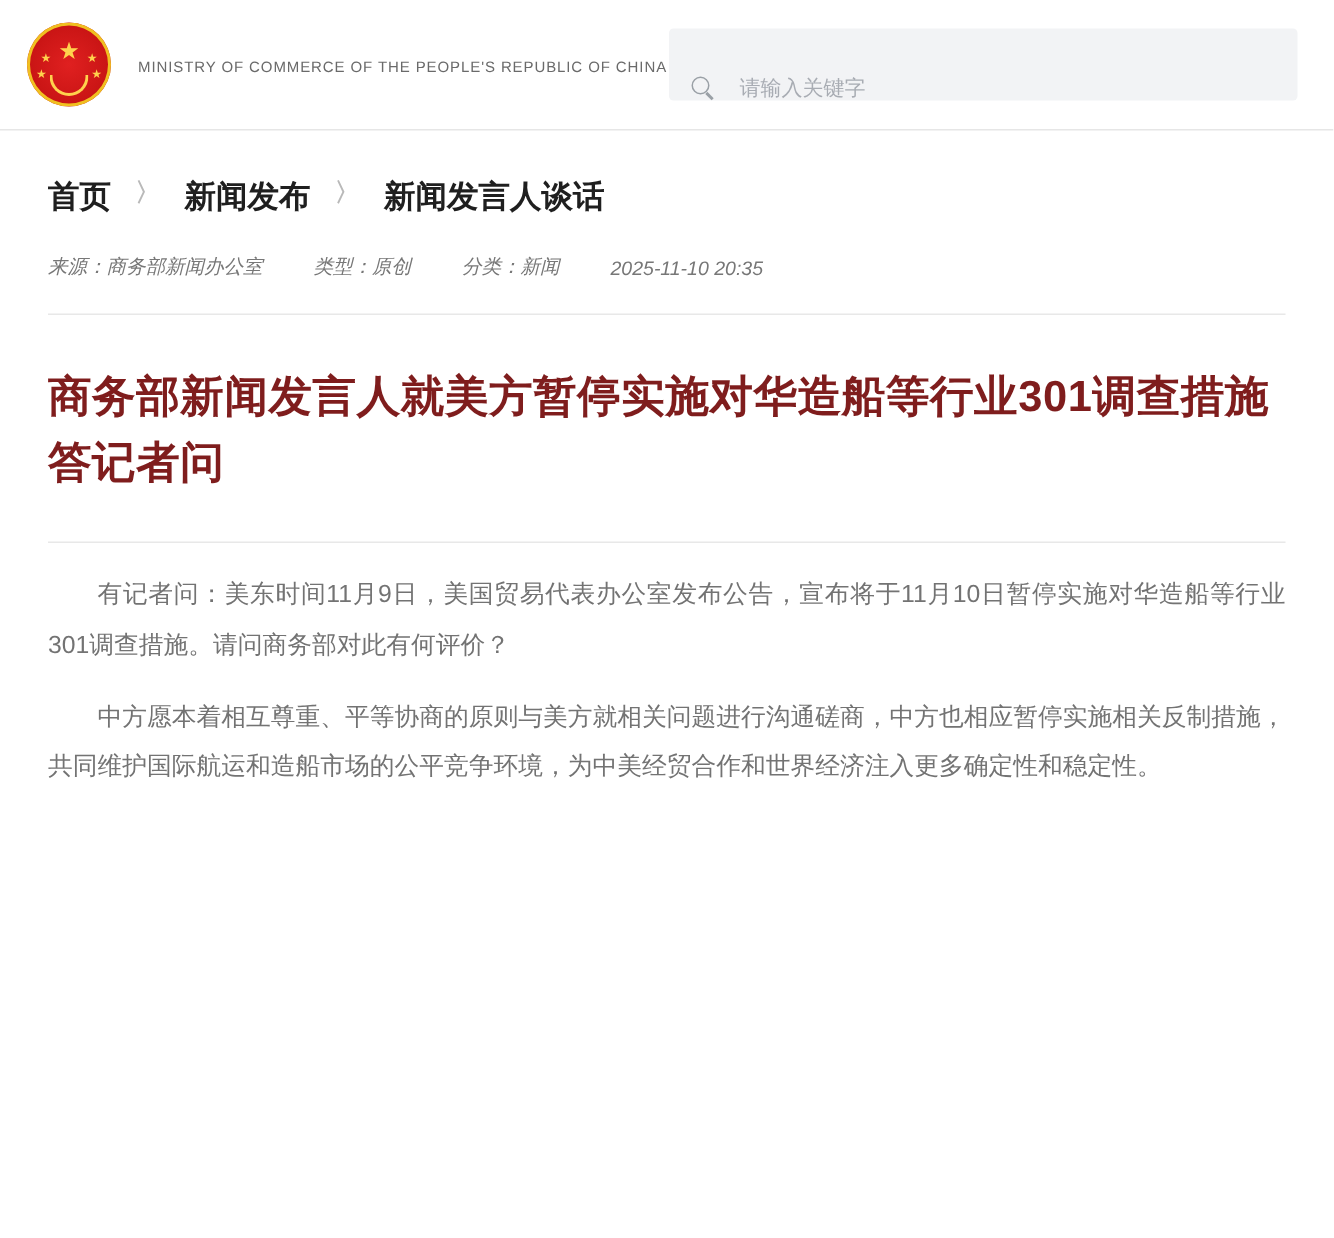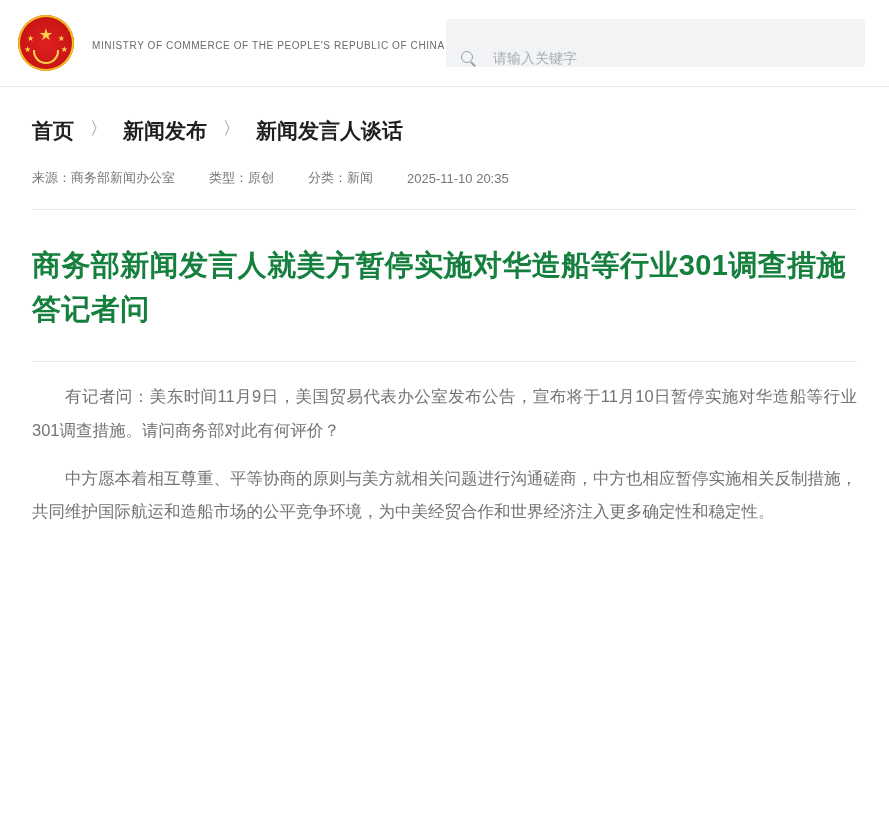--- a/index.html
+++ b/index.html
@@ -147,34 +147,34 @@
 
   
   .meta {
     display: flex;
     align-items: center;
     margin-top: 24px;
     font-size: 13px;
     color: #777;
     flex-wrap: nowrap;
   }
-  .meta-item { margin-right: 34px; white-space: nowrap; }
+  .meta-item { margin-right: 34px; white-space: nowrap; font-style: italic; }
   .meta-item:last-child { margin-right: 0; }
 
   .rule {
     height: 1px;
     background: #e8e8e8;
     margin: 22px 0 0 0;
   }
 
   
   .article-title {
     font-size: 29px;
     font-weight: bold;
-    color: #15803d;
+    color: #7f1d1d;
     line-height: 1.5;
     margin: 34px 0 0 0;
     letter-spacing: 0.4px;
   }
 
   .article-body { margin-top: 18px; }
   .para {
     font-size: 16.5px;
     line-height: 2.05;
     color: #737373;

